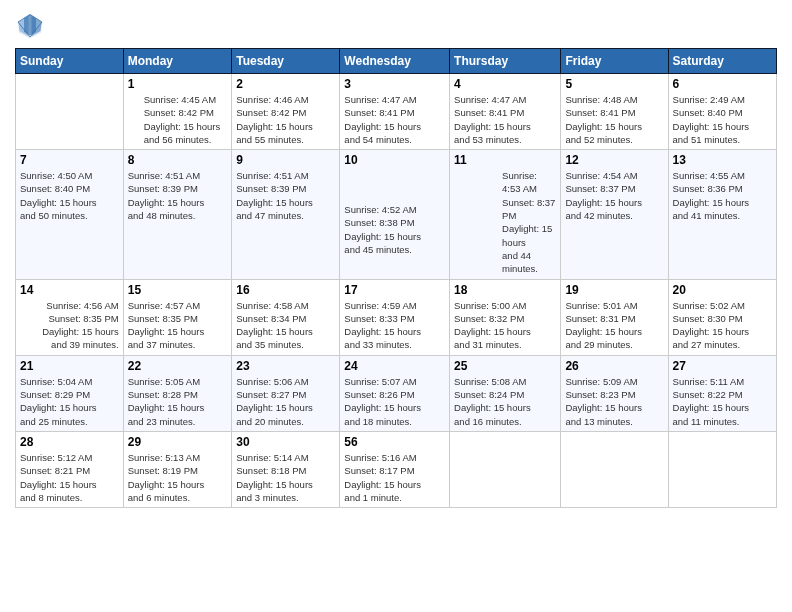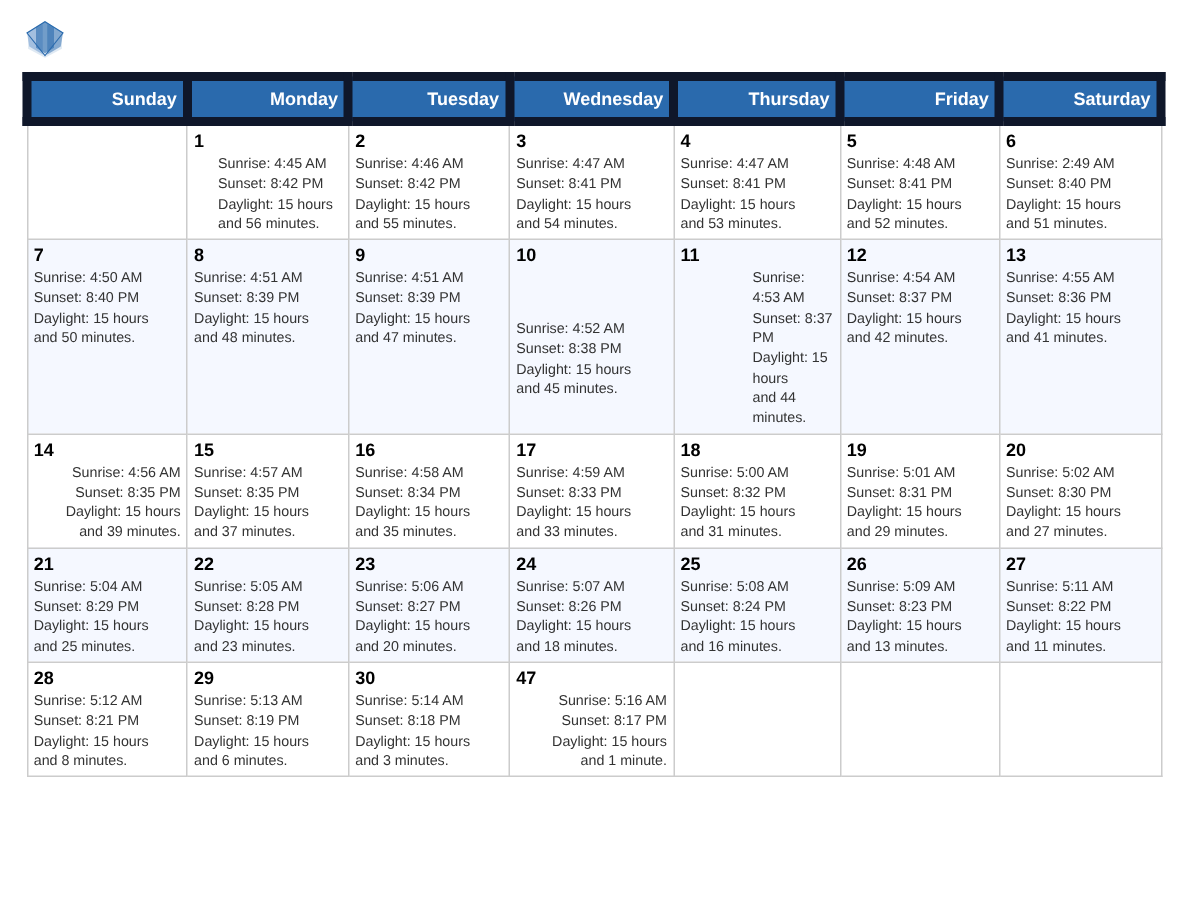--- a/index.html
+++ b/index.html
@@ -54,24 +54,24 @@
     }
     table {
       width: 100%;
       border-collapse: collapse;
       font-size: 10px;
     }
     thead tr th {
       background-color: #2a6aad;
       color: #fff;
       padding: 5px 4px;
-      text-align: right;
+      text-align: left;
       font-size: 12px;
       font-weight: bold;
-      border: 6px solid #0f172a;
+      border: 1px solid #0f172a;
     }
     tbody tr td {
       border: 1px solid #ccc;
       vertical-align: top;
       padding: 3px 4px;
       height: 75px;
       width: 113px;
       background: #fff;
     }
     tbody tr:nth-child(even) td {
@@ -343,22 +343,22 @@
 and 6 minutes.</div>
           </td>
           <td>
             <span class="day-number">30</span>
             <div class="day-info" style="white-space: pre-line;">Sunrise: 5:14 AM
 Sunset: 8:18 PM
 Daylight: 15 hours
 and 3 minutes.</div>
           </td>
           <td>
-            <span class="day-number">47</span>
-            <div class="day-info" style="white-space: pre-line; text-align: right;">Sunrise: 5:16 AM
+            <span class="day-number">56</span>
+            <div class="day-info" style="white-space: pre-line;">Sunrise: 5:16 AM
 Sunset: 8:17 PM
 Daylight: 15 hours
 and 1 minute.</div>
           </td>
           <td class="empty"></td>
           <td class="empty"></td>
           <td class="empty"></td>
         </tr>
       </tbody>
   </table>

